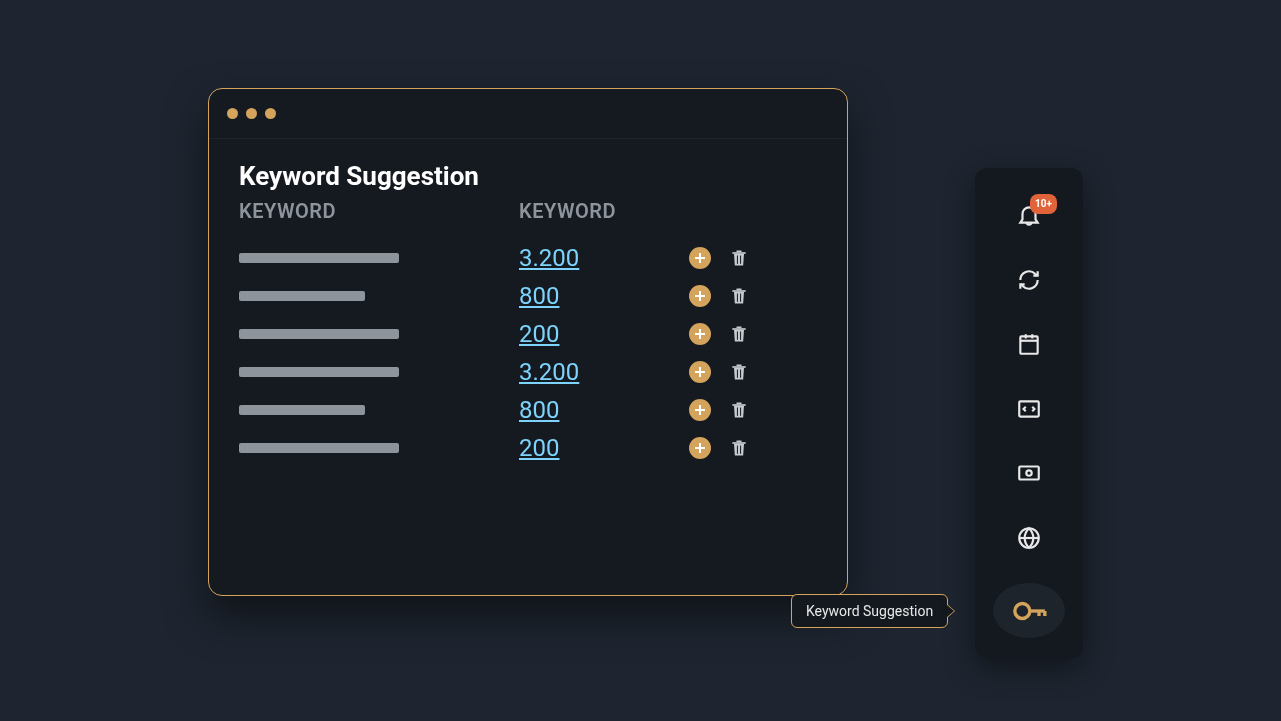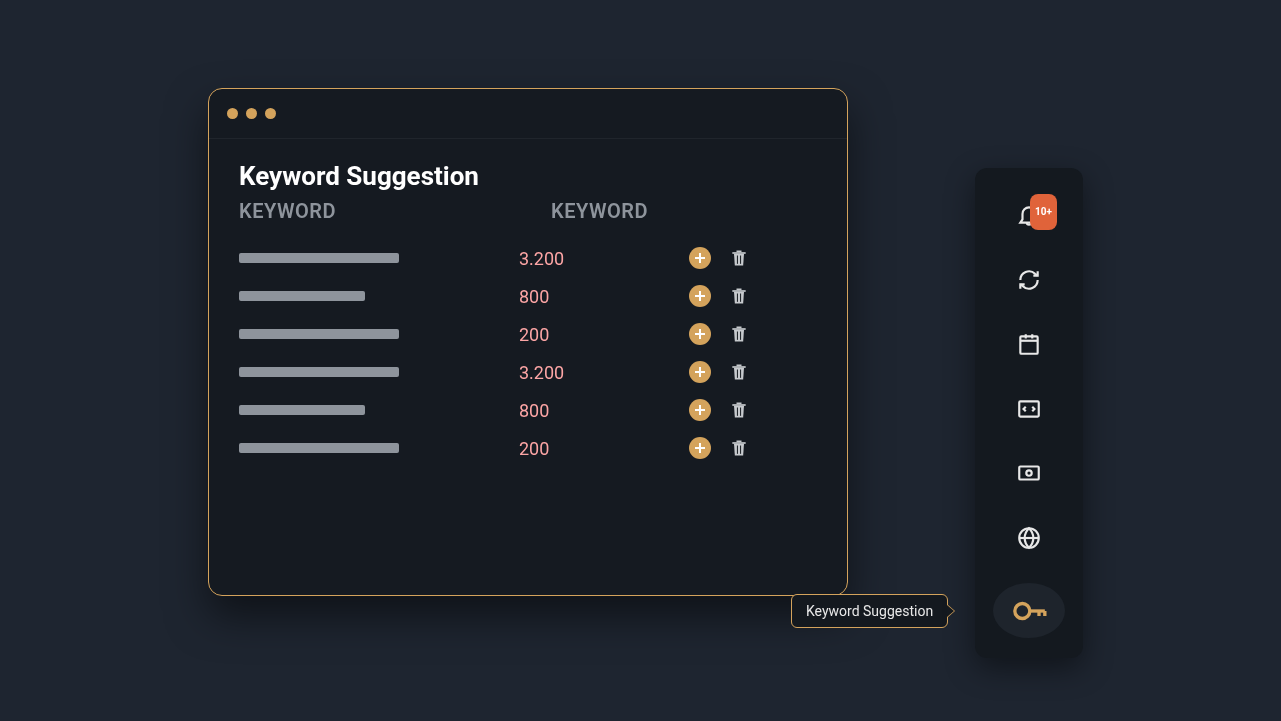--- a/index.html
+++ b/index.html
@@ -53,39 +53,38 @@
     color: #e4e4e4;
     font-weight: 400;
     max-width: 560px;
     margin-bottom: 22px;
   }
 
   .table-head {
     display: flex;
     align-items: center;
     margin-bottom: 16px;
-    gap: 32px;
   }
   .table-head .col-kw { width: 280px; }
   .table-head .col-sv { width: 170px; }
   .table-head .col-ac { flex: 1; }
   .table-head span {
     font-size: 20px;
     font-weight: 600;
     color: #8e949c;
     letter-spacing: 0.5px;
   }
 
   .row {
     display: flex;
     align-items: center;
     height: 38px;
   }
   .row .col-kw { width: 280px; }
-  .row .col-sv { width: 170px; font-size: 18px; color: #fca5a5; }
+  .row .col-sv { width: 170px; font-size: 24px; color: #7dd3fc; text-decoration: underline; }
   .row .col-ac { flex: 1; display: flex; align-items: center; gap: 18px; }
 
   .placeholder {
     height: 10px;
     background: #8e949c;
     border-radius: 2px;
   }
 
   .btn-add {
     width: 22px; height: 22px;
@@ -171,21 +170,21 @@
   }
   .side-item svg { width: 26px; height: 26px; stroke: #e8e8e8; fill: none; stroke-width: 2; }
   .badge {
     position: absolute;
     top: -6px; right: -8px;
     background: #e0633a;
     color: #fff;
     font-size: 10px;
     font-weight: 700;
     border-radius: 8px;
-    padding: 12px 5px;
+    padding: 4px 5px;
     line-height: 1.2;
   }
   .side-item.active {
     width: 72px; height: 72px;
     border-radius: 50%;
     background: #1e242c;
     margin-top: -4px;
   }
   .side-item.active svg { width: 40px; height: 40px; stroke: #d4a35c; }
 </style>

